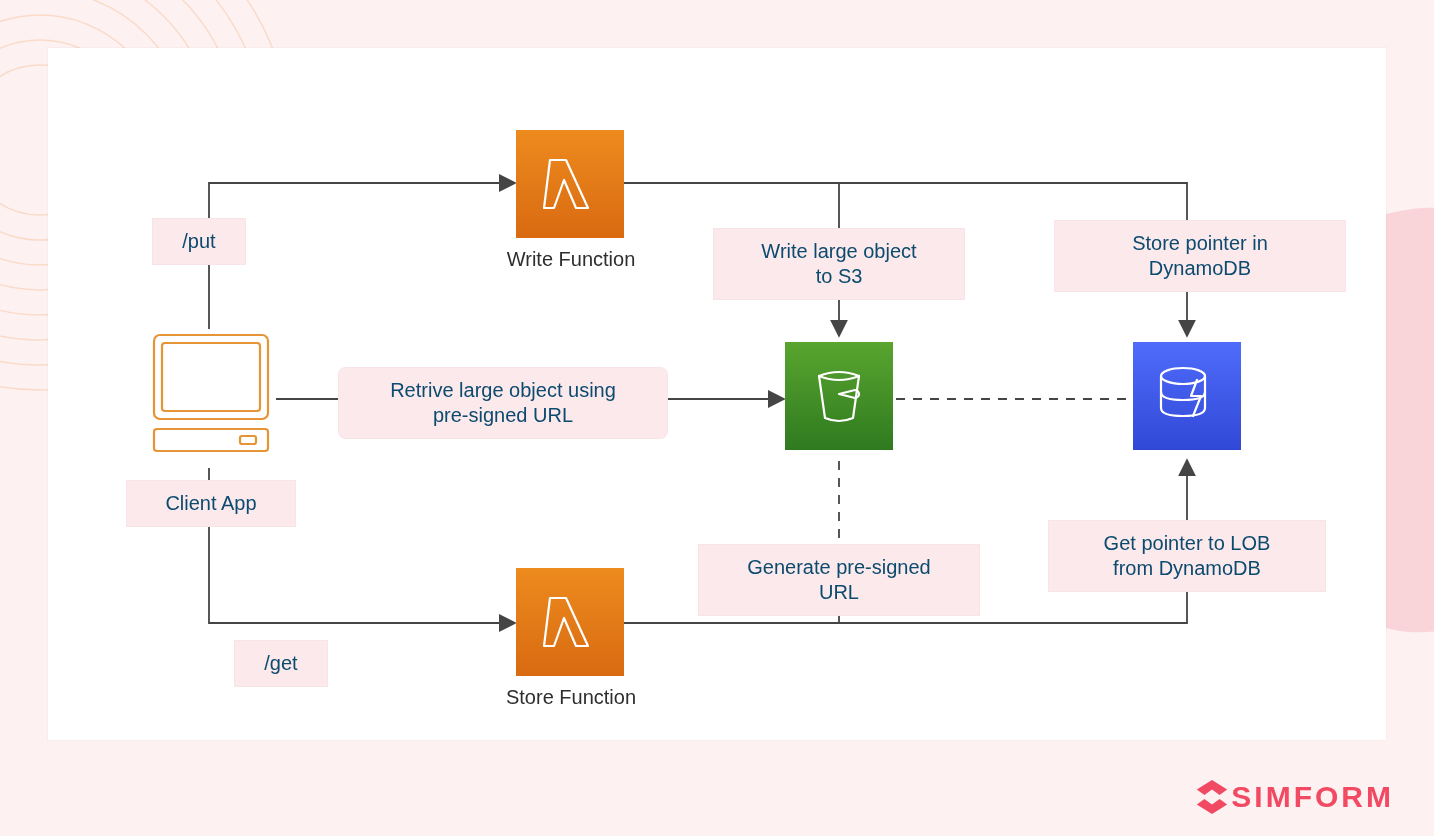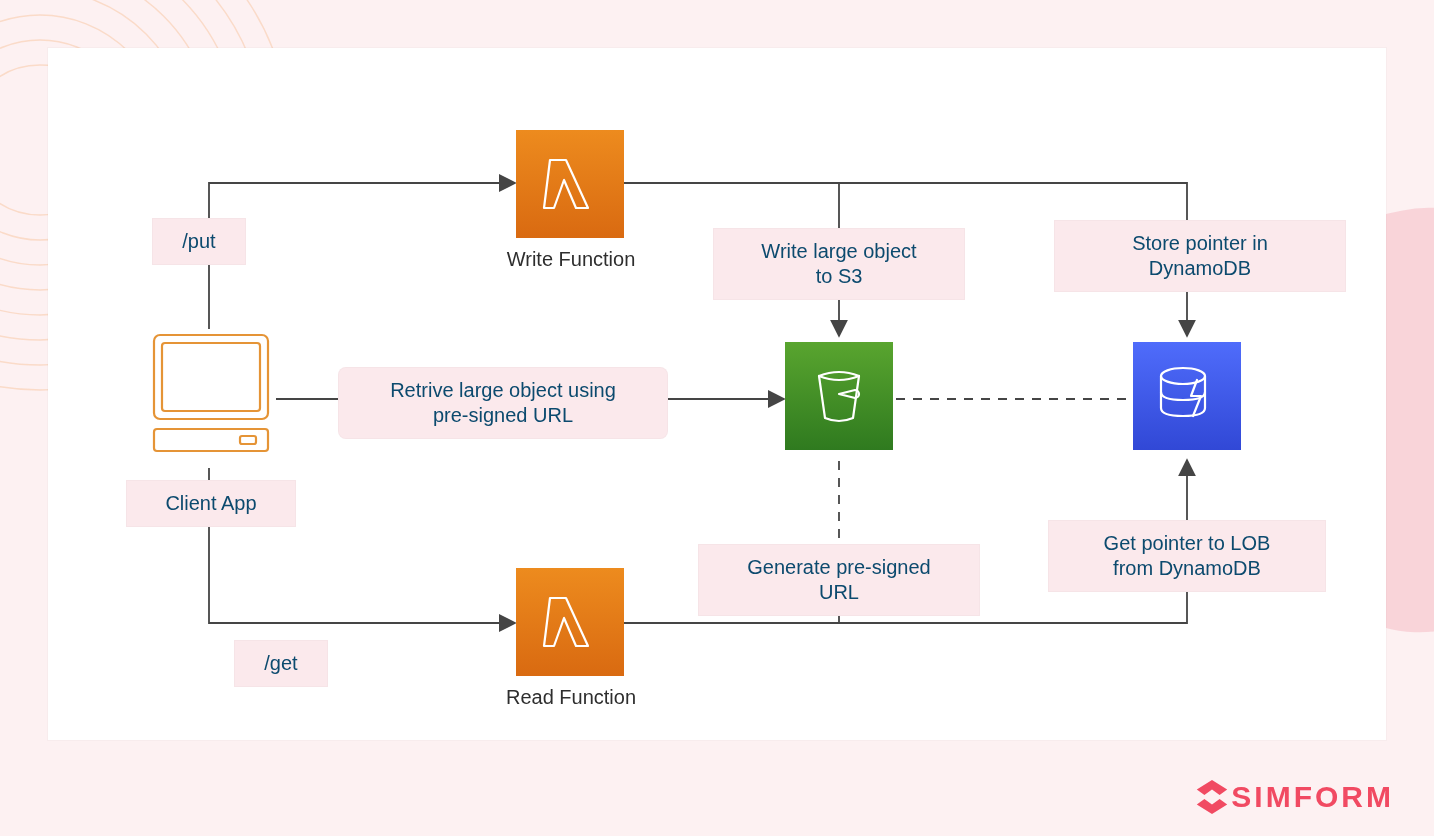--- a/index.html
+++ b/index.html
@@ -124,21 +124,21 @@
         <path d="M14 10 H30 L52 58 H40 L28 30 L18 58 H8 Z"></path>
       </svg>
   </div>
   <div class="node-caption" style="left:440px; top:200px; width:166px;">Write Function</div>
 
   <div class="tile lambda" style="left:468px; top:520px;">
     <svg viewBox="0 0 68 68">
         <path d="M14 10 H30 L52 58 H40 L28 30 L18 58 H8 Z"></path>
       </svg>
   </div>
-  <div class="node-caption" style="left:440px; top:638px; width:166px;">Read Function</div>
+  <div class="node-caption" style="left:440px; top:638px; width:166px;">Store Function</div>
 
   <div class="tile s3" style="left:737px; top:294px;">
     <svg viewBox="0 0 68 68">
       <path d="M14 14 Q34 6 54 14 L48 56 Q34 62 20 56 Z"></path>
       <path d="M14 14 Q34 22 54 14"></path>
       <path d="M34 32 L50 28 A4 4 0 1 1 50 36 Z"></path>
     </svg>
   </div>
 
   <div class="tile dynamo" style="left:1085px; top:294px;">

